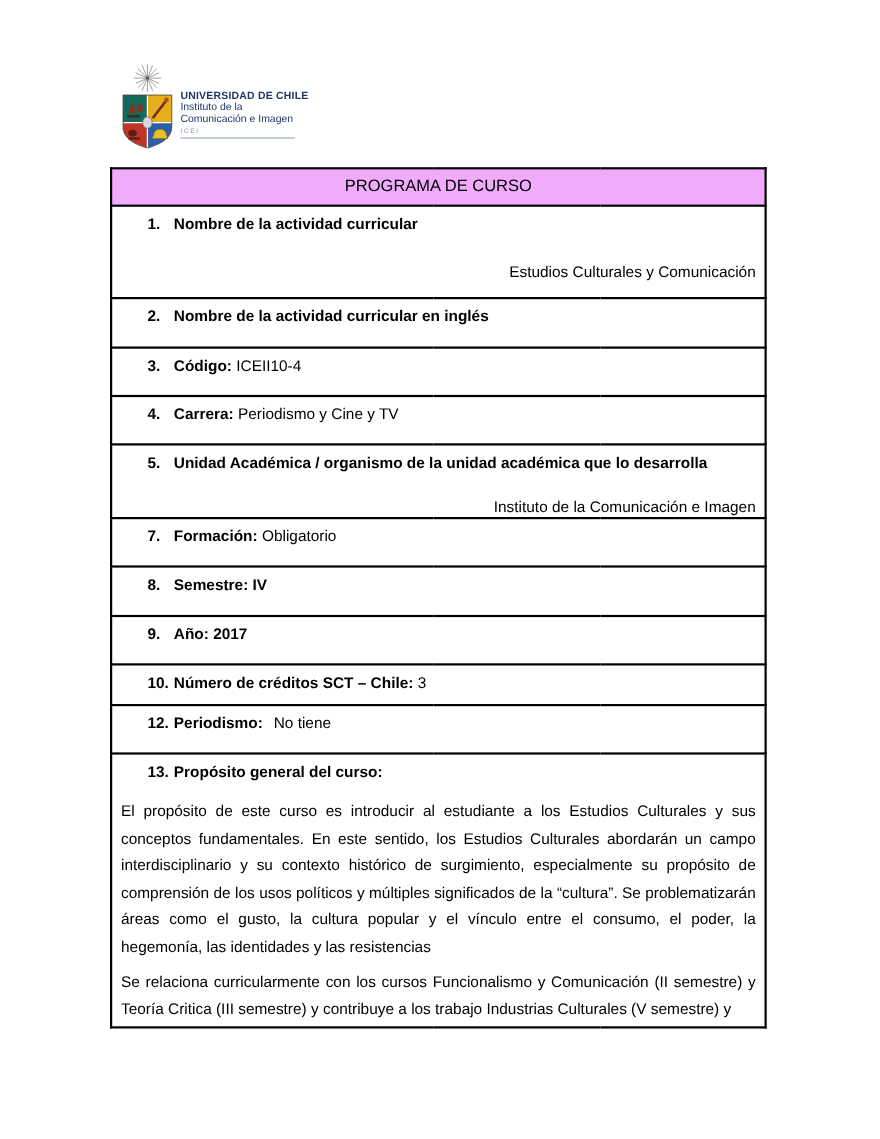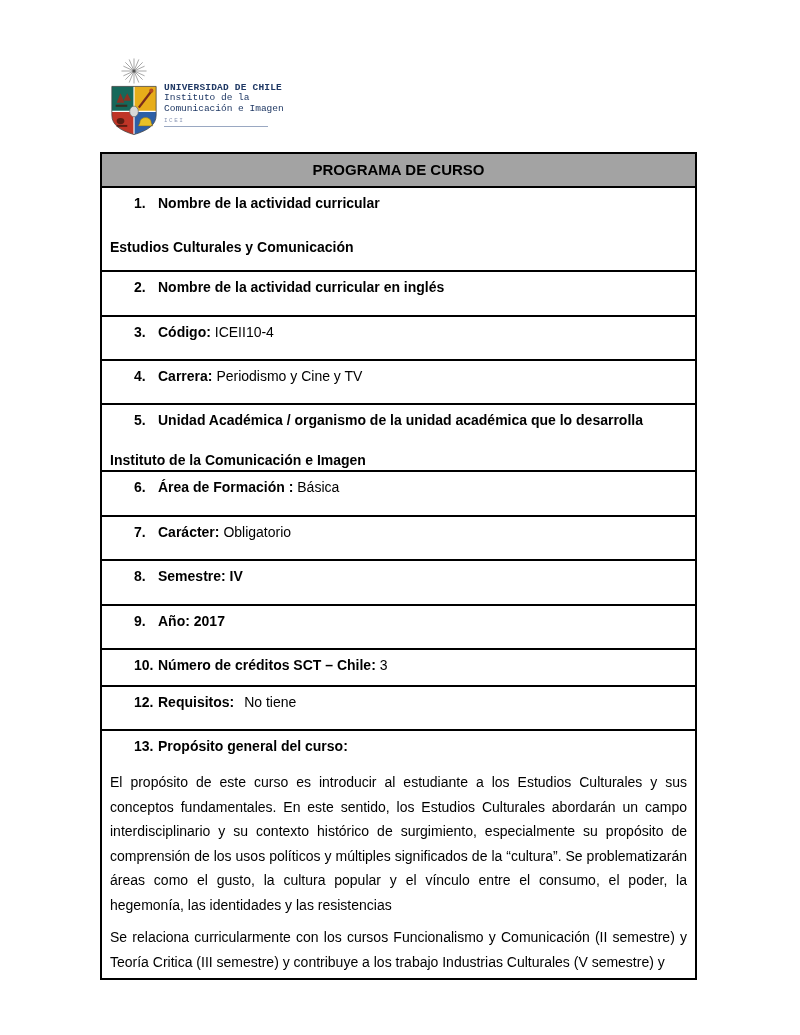--- a/index.html
+++ b/index.html
@@ -4,51 +4,51 @@
 <style>
   * { margin:0; padding:0; box-sizing:border-box; }
   html,body { background:#ffffff; }
   body {
     width:800px; height:1035px; position:relative;
     font-family:"Liberation Sans", sans-serif;
     color:#000;
   }
 
   
-  .logo { position:absolute; left:108px; top:56px; display:flex; align-items:flex-start;font-family:Liberation Mono, monospace; }
+  .logo { position:absolute; left:108px; top:56px; display:flex; align-items:flex-start; }
   .crest { width:52px; height:82px; display:block; }
   .logo-text { margin-left:4px; margin-top:26px; color:#1F3864; }
   .logo-uni  { font-size:9.5px; font-weight:bold; letter-spacing:0.2px; line-height:11px; }
   .logo-inst { font-size:9.5px; line-height:10.5px; }
   .logo-acr  { font-size:6px; letter-spacing:1.5px; color:#8a97b5; margin-top:3px;
                padding-bottom:2px; border-bottom:1px solid #9aa8c2; width:104px; }
 
   
   table.program {
     position:absolute; left:100px; top:152px;
     width:595px; border-collapse:collapse; table-layout:fixed;
     font-size:14px; line-height:20px;
   }
   table.program td {
     border:2px solid #000; vertical-align:top;
     padding:5px 8px 0 8px; overflow:hidden;
   }
   tr.hdr td {
-    background:#a3a3a3; text-align:center; vertical-align:middle;
-    font-weight:bold; font-size:15px; height:34px; padding:0 8px;
+    background:#f0abfc; text-align:center; vertical-align:middle;
+    font-weight:normal; font-size:15px; height:34px; padding:0 8px;
   }
   .h35 { height:45px; } .h36 { height:44px; } .h37 { height:37px; }
   .h70 { height:54px; } .h74 { height:84px; }
 
   .num { display:inline-block; min-width:24px; margin-left:24px; font-weight:bold; }
   .b   { font-weight:bold; }
   .val-in { font-weight:normal; }
   .gap2 { margin-left:6px; }
 
-  .block-val { font-weight:bold; margin-top:24px; }
+  .block-val { font-weight:normal; margin-top:24px;text-align:right; }
   .block-val.m20 { margin-top:20px; }
 
   .para {
     text-align:justify; line-height:24.5px; font-weight:normal;
   }
   .p1 { margin-top:14px; }
   .p2 { margin-top:8px; margin-bottom:4px; }
 </style>
 </head>
 <body>
@@ -134,29 +134,24 @@
       </td>
     </tr>
 
     <tr>
       <td colspan="3" class="h70">
         <div><span class="num">5.</span><span class="b">Unidad Académica / organismo de la unidad académica que lo desarrolla</span></div>
         <div class="block-val m20">Instituto de la Comunicación e Imagen</div>
       </td>
     </tr>
 
-    <tr>
-      <td colspan="3" class="h35">
-        <div><span class="num">6.</span><span class="b">Área de Formación :</span> <span class="val-in">Básica</span></div>
-      </td>
-    </tr>
 
     <tr>
       <td colspan="3" class="h36">
-        <div><span class="num">7.</span><span class="b">Carácter:</span> <span class="val-in">Obligatorio</span></div>
+        <div><span class="num">7.</span><span class="b">Formación:</span> <span class="val-in">Obligatorio</span></div>
       </td>
     </tr>
 
     <tr>
       <td colspan="3" class="h35">
         <div><span class="num">8.</span><span class="b">Semestre:</span> <span class="b">IV</span></div>
       </td>
     </tr>
 
     <tr>
@@ -167,21 +162,21 @@
 
     <tr>
       <td colspan="3" class="h37">
         <div><span class="num">10.</span><span class="b">Número de créditos SCT – Chile:</span> <span class="val-in">3</span></div>
       </td>
     </tr>
 
 
     <tr>
       <td colspan="3" class="h36">
-        <div><span class="num">12.</span><span class="b">Requisitos:</span> <span class="val-in gap2">No tiene</span></div>
+        <div><span class="num">12.</span><span class="b">Periodismo:</span> <span class="val-in gap2">No tiene</span></div>
       </td>
     </tr>
 
     <tr>
       <td colspan="3">
         <div><span class="num">13.</span><span class="b">Propósito general del curso:</span></div>
         <div class="para p1">El propósito de este curso es introducir al estudiante a los Estudios Culturales y sus conceptos fundamentales. En este sentido, los Estudios Culturales abordarán un campo interdisciplinario y su contexto histórico de surgimiento, especialmente su propósito de comprensión de los usos políticos y múltiples significados de la “cultura”. Se problematizarán áreas como el gusto, la cultura popular y el vínculo entre el consumo, el poder, la hegemonía, las identidades y las resistencias</div>
         <div class="para p2">Se relaciona curricularmente con los cursos Funcionalismo y Comunicación (II semestre) y Teoría Critica (III semestre) y contribuye a los trabajo Industrias Culturales (V semestre) y</div>
       </td>
     </tr>

